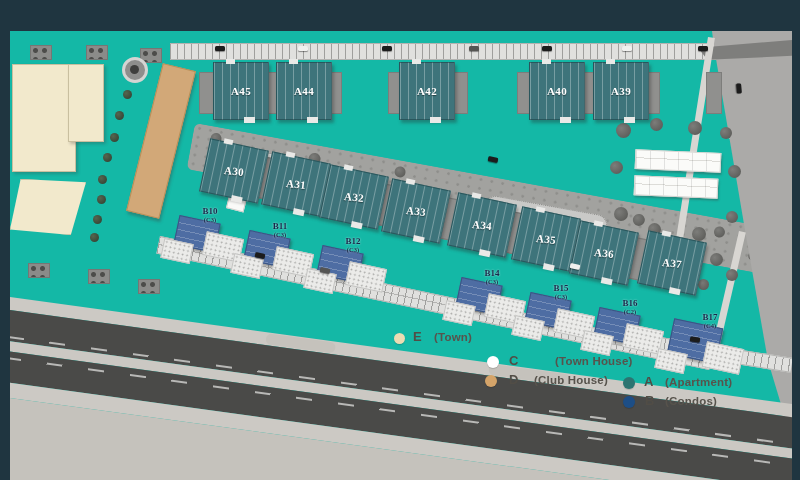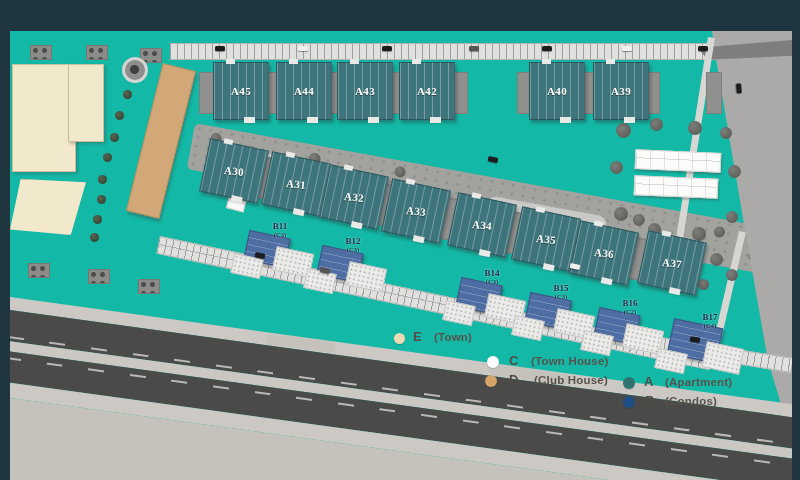--- a/index.html
+++ b/index.html
@@ -153,23 +153,20 @@
   <div class="abs garage" style="left:571px;top:41px;width:14px;height:40px;"></div>
   <div class="abs garage" style="left:634px;top:41px;width:14px;height:40px;"></div>
   <div class="abs garage" style="left:696px;top:41px;width:14px;height:40px;"></div>
 
   <div class="abs bldgA" style="left:203px;top:31px;width:54px;height:56px;">
         <span class="lblA">A45</span>
       </div>
   <div class="abs bldgA" style="left:266px;top:31px;width:54px;height:56px;">
         <span class="lblA">A44</span>
       </div>
-  <div class="abs bldgA" style="left:327px;top:31px;width:54px;height:56px;">
-        <span class="lblA">A43</span>
-      </div>
   <div class="abs bldgA" style="left:389px;top:31px;width:54px;height:56px;">
         <span class="lblA">A42</span>
       </div>
   <div class="abs bldgA" style="left:519px;top:31px;width:54px;height:56px;">
         <span class="lblA">A40</span>
       </div>
   <div class="abs bldgA" style="left:583px;top:31px;width:54px;height:56px;">
         <span class="lblA">A39</span>
       </div>
 
@@ -199,20 +196,26 @@
   <div class="abs bldgA" style="left:506px;top:181px;width:58px;height:52px;transform:rotate(12deg);">
         <span class="lblA" style="transform:rotate(-6deg);">A35</span>
       </div>
   <div class="abs bldgA" style="left:564px;top:195px;width:58px;height:52px;transform:rotate(12deg);">
         <span class="lblA" style="transform:rotate(-6deg);">A36</span>
       </div>
   <div class="abs bldgA" style="left:632px;top:205px;width:58px;height:52px;transform:rotate(12deg);">
         <span class="lblA" style="transform:rotate(-6deg);">A37</span>
       </div>
 
+  <div class="abs" style="left:166px;top:178px;width:76px;height:52px;">
+    <div class="abs bblock" style="left:0;top:10px;width:40px;height:28px;transform:rotate(12deg);"></div>
+    <div class="abs bpark" style="left:28px;top:26px;width:36px;height:22px;transform:rotate(12deg);"></div>
+    <div class="abs bpark" style="left:-14px;top:32px;width:28px;height:18px;transform:rotate(12deg);"></div>
+    <div class="abs blbl" style="left:14px;top:-2px;width:40px;"><span>B10</span><br><span class="sub">(C3)</span></div>
+  </div>
   <div class="abs" style="left:236px;top:193px;width:76px;height:52px;">
     <div class="abs bblock" style="left:0;top:10px;width:40px;height:28px;transform:rotate(12deg);"></div>
     <div class="abs bpark" style="left:28px;top:26px;width:36px;height:22px;transform:rotate(12deg);"></div>
     <div class="abs bpark" style="left:-14px;top:32px;width:28px;height:18px;transform:rotate(12deg);"></div>
     <div class="abs blbl" style="left:14px;top:-2px;width:40px;"><span>B11</span><br><span class="sub">(C3)</span></div>
   </div>
   <div class="abs" style="left:309px;top:208px;width:76px;height:52px;">
     <div class="abs bblock" style="left:0;top:10px;width:40px;height:28px;transform:rotate(12deg);"></div>
     <div class="abs bpark" style="left:28px;top:26px;width:36px;height:22px;transform:rotate(12deg);"></div>
     <div class="abs bpark" style="left:-14px;top:32px;width:28px;height:18px;transform:rotate(12deg);"></div>
@@ -257,21 +260,21 @@
   <span class="abs car" style="left:680px;top:306px;background:#1c1c1c;transform:rotate(9deg);"></span>
   <span class="abs car" style="left:724px;top:55px;background:#1c1c1c;transform:rotate(85deg);"></span>
 
   <div>
     <span class="abs ldot" style="left:384px;top:302px;width:11px;height:11px;background:#ecdcb3;"></span>
     <span class="abs lkey" style="left:403px;top:298px;">E</span>
     <span class="abs ltxt" style="left:424px;top:300px;">(Town)</span>
 
     <span class="abs ldot" style="left:477px;top:325px;width:12px;height:12px;background:#ffffff;"></span>
     <span class="abs lkey" style="left:499px;top:322px;">C</span>
-    <span class="abs ltxt" style="left:521px;top:324px;text-align:center;">(Town House)</span>
+    <span class="abs ltxt" style="left:545px;top:324px;text-align:center;">(Town House)</span>
 
     <span class="abs ldot" style="left:475px;top:344px;width:12px;height:12px;background:#d5a469;"></span>
     <span class="abs lkey" style="left:499px;top:341px;">D</span>
     <span class="abs ltxt" style="left:524px;top:343px;">(Club House)</span>
 
     <span class="abs ldot" style="left:613px;top:346px;width:12px;height:12px;background:#2d7471;"></span>
     <span class="abs lkey" style="left:634px;top:343px;">A</span>
     <span class="abs ltxt" style="left:655px;top:345px;">(Apartment)</span>
 
     <span class="abs ldot" style="left:613px;top:365px;width:12px;height:12px;background:#1d4e86;"></span>

